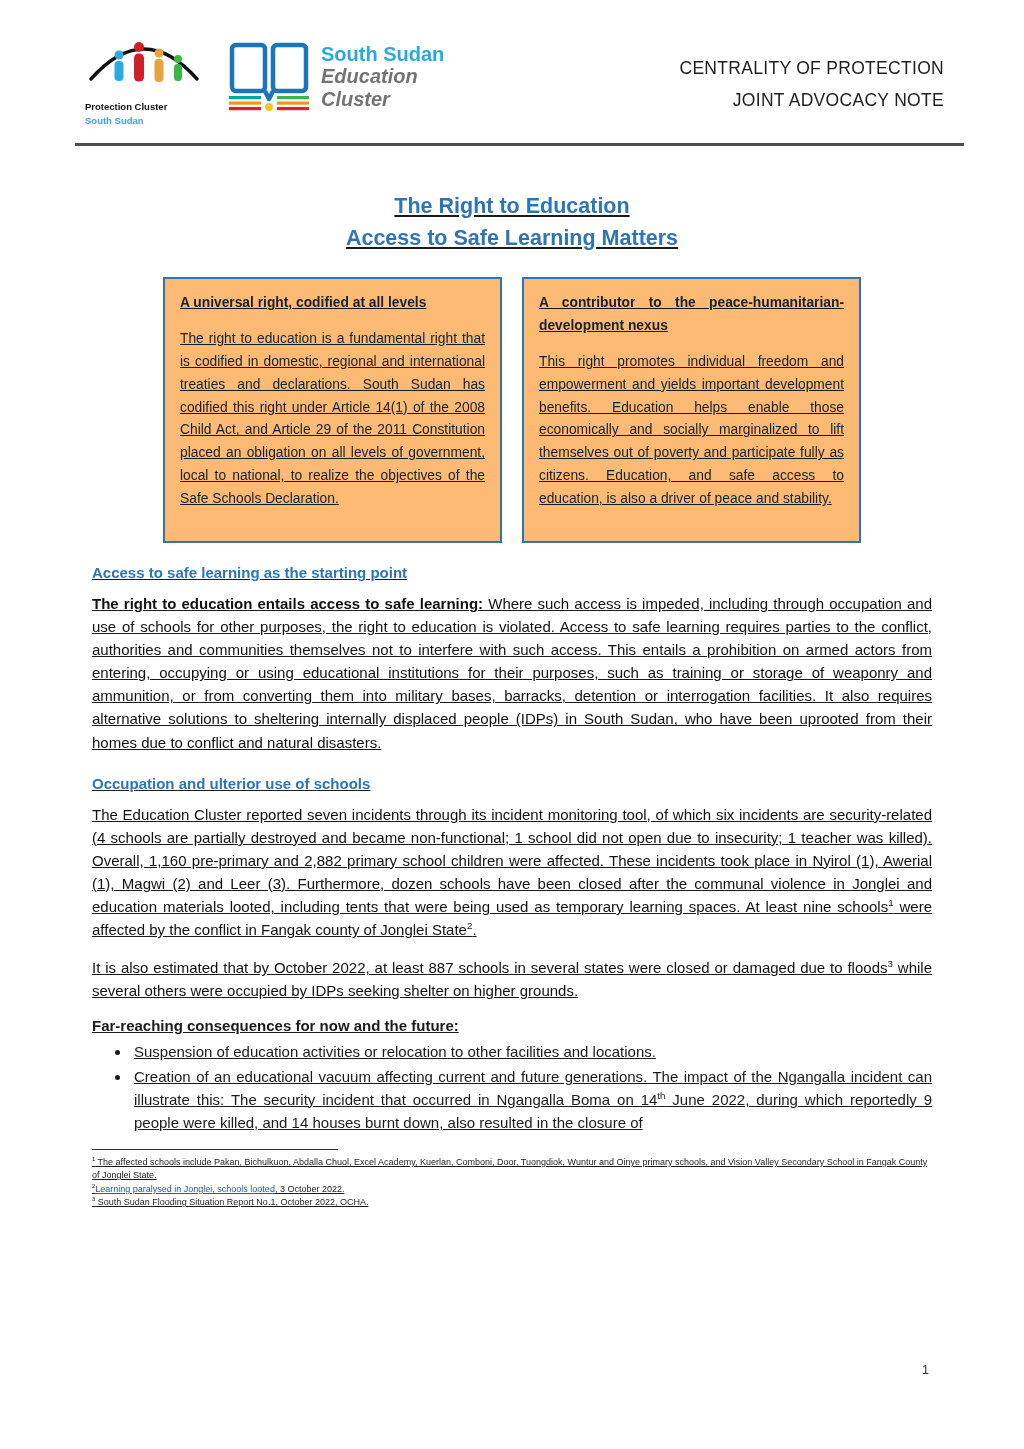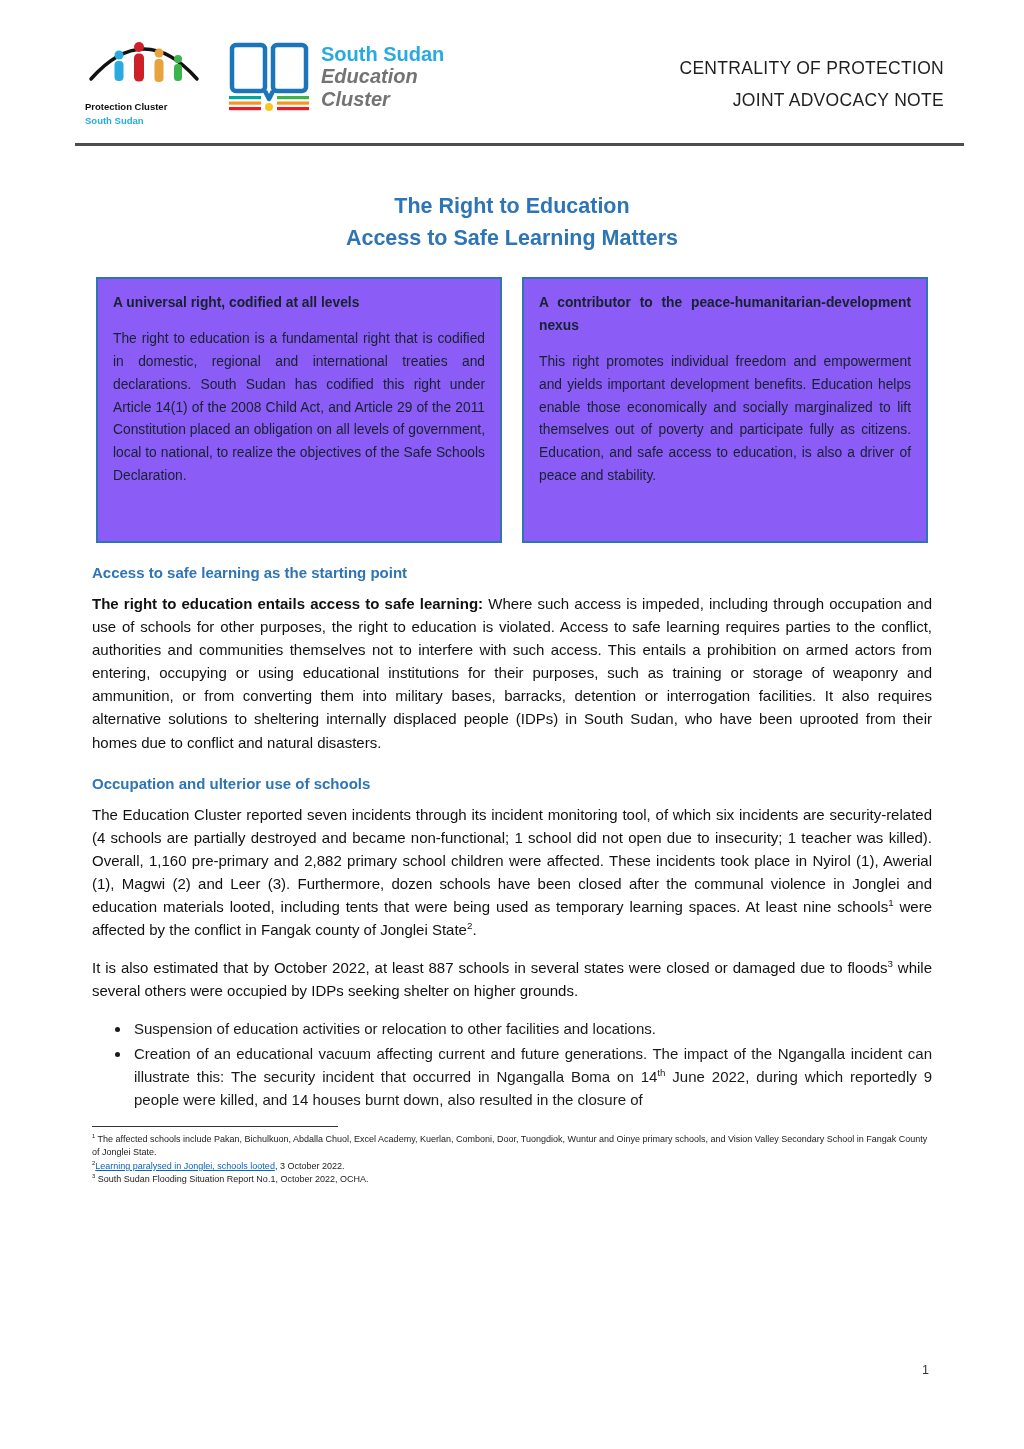--- a/index.html
+++ b/index.html
@@ -36,39 +36,39 @@
     line-height: 1.8;
     letter-spacing: 0.3px;
     padding-top: 20px;
   }
   .header-rule {
     height: 2.5px;
     background: #4d4d4d;
     margin: 17px 60px 0 75px;
   }
   
-  .content { margin: 8px 92px; }
+  .content { margin: 8px 92px; text-decoration: underline; }
   .doc-title {
     margin-top: 44px;
     text-align: center;
     color: #2E75B6;
     font-weight: bold;
     font-size: 21.5px;
     line-height: 1.5;
   }
   .boxes {
     display: flex;
     justify-content: center;
     gap: 20px;
     margin-top: 23px;
   }
   .info-box {
-    width: 406px;
+    width: 339px;
     min-height: 266px;
-    background: #8b5cf6;
+    background: #fdba74;
     border: 2px solid #2E75B6;
     padding: 13px 15px 12px;
     font-size: 13.8px;
     line-height: 1.66;
     text-align: justify;
     color: #16222e;
   }
   .info-box .box-heading { font-weight: bold; margin-bottom: 13px; }
   .section-heading {
     color: #2E75B6;
@@ -183,20 +183,21 @@
 
     <div class="section-heading">Access to safe learning as the starting point</div>
     <p class="body-p"><span class="lead">The right to education entails access to safe learning:</span><span> Where such access is impeded, including through occupation and use of schools for other purposes, the right to education is violated. Access to safe learning requires parties to the conflict, authorities and communities themselves not to interfere with such access. This entails a prohibition on armed actors from entering, occupying or using educational institutions for their purposes, such as training or storage of weaponry and ammunition, or from converting them into military bases, barracks, detention or interrogation facilities. It also requires alternative solutions to sheltering internally displaced people (IDPs) in South Sudan, who have been uprooted from their homes due to conflict and natural disasters.</span></p>
 
     <div class="section-heading">Occupation and ulterior use of schools</div>
 
     <p class="body-p"><span>The Education Cluster reported seven incidents through its incident monitoring tool, of which six incidents are security-related (4 schools are partially destroyed and became non-functional; 1 school did not open due to insecurity; 1 teacher was killed). Overall, 1,160 pre-primary and 2,882 primary school children were affected. These incidents took place in Nyirol (1), Awerial (1), Magwi (2) and Leer (3). Furthermore, dozen schools have been closed after the communal violence in Jonglei and education materials looted, including tents that were being used as temporary learning spaces. At least nine schools</span><sup>1</sup><span> were affected by the conflict in Fangak county of Jonglei State</span><sup>2</sup><span>.</span></p>
 
     <p class="body-p"><span>It is also estimated that by October 2022, at least 887 schools in several states were closed or damaged due to floods</span><sup>3</sup><span> while several others were occupied by IDPs seeking shelter on higher grounds.</span></p>
 
+    <div class="intro-bold">Far-reaching consequences for now and the future:</div>
     <ul class="bullets">
       <li>Suspension of education activities or relocation to other facilities and locations.</li>
       <li><span>Creation of an educational vacuum affecting current and future generations. The impact of the Ngangalla incident can illustrate this: The security incident that occurred in Ngangalla Boma on 14</span><sup>th</sup><span> June 2022, during which reportedly 9 people were killed, and 14 houses burnt down, also resulted in the closure of</span></li>
     </ul>
 
     <div class="footnotes">
       <div class="footnote-sep"></div>
       <div class="footnote"><sup>1</sup><span> The affected schools include Pakan, Bichulkuon, Abdalla Chuol, Excel Academy, Kuerlan, Comboni, Door, Tuongdiok, Wuntur and Oinye primary schools, and Vision Valley Secondary School in Fangak County of Jonglei State.</span></div>
       <div class="footnote"><sup>2</sup><a>Learning paralysed in Jonglei, schools looted</a><span>, 3 October 2022.</span></div>
       <div class="footnote"><sup>3</sup><span> South Sudan Flooding Situation Report No.1, October 2022, OCHA.</span></div>

